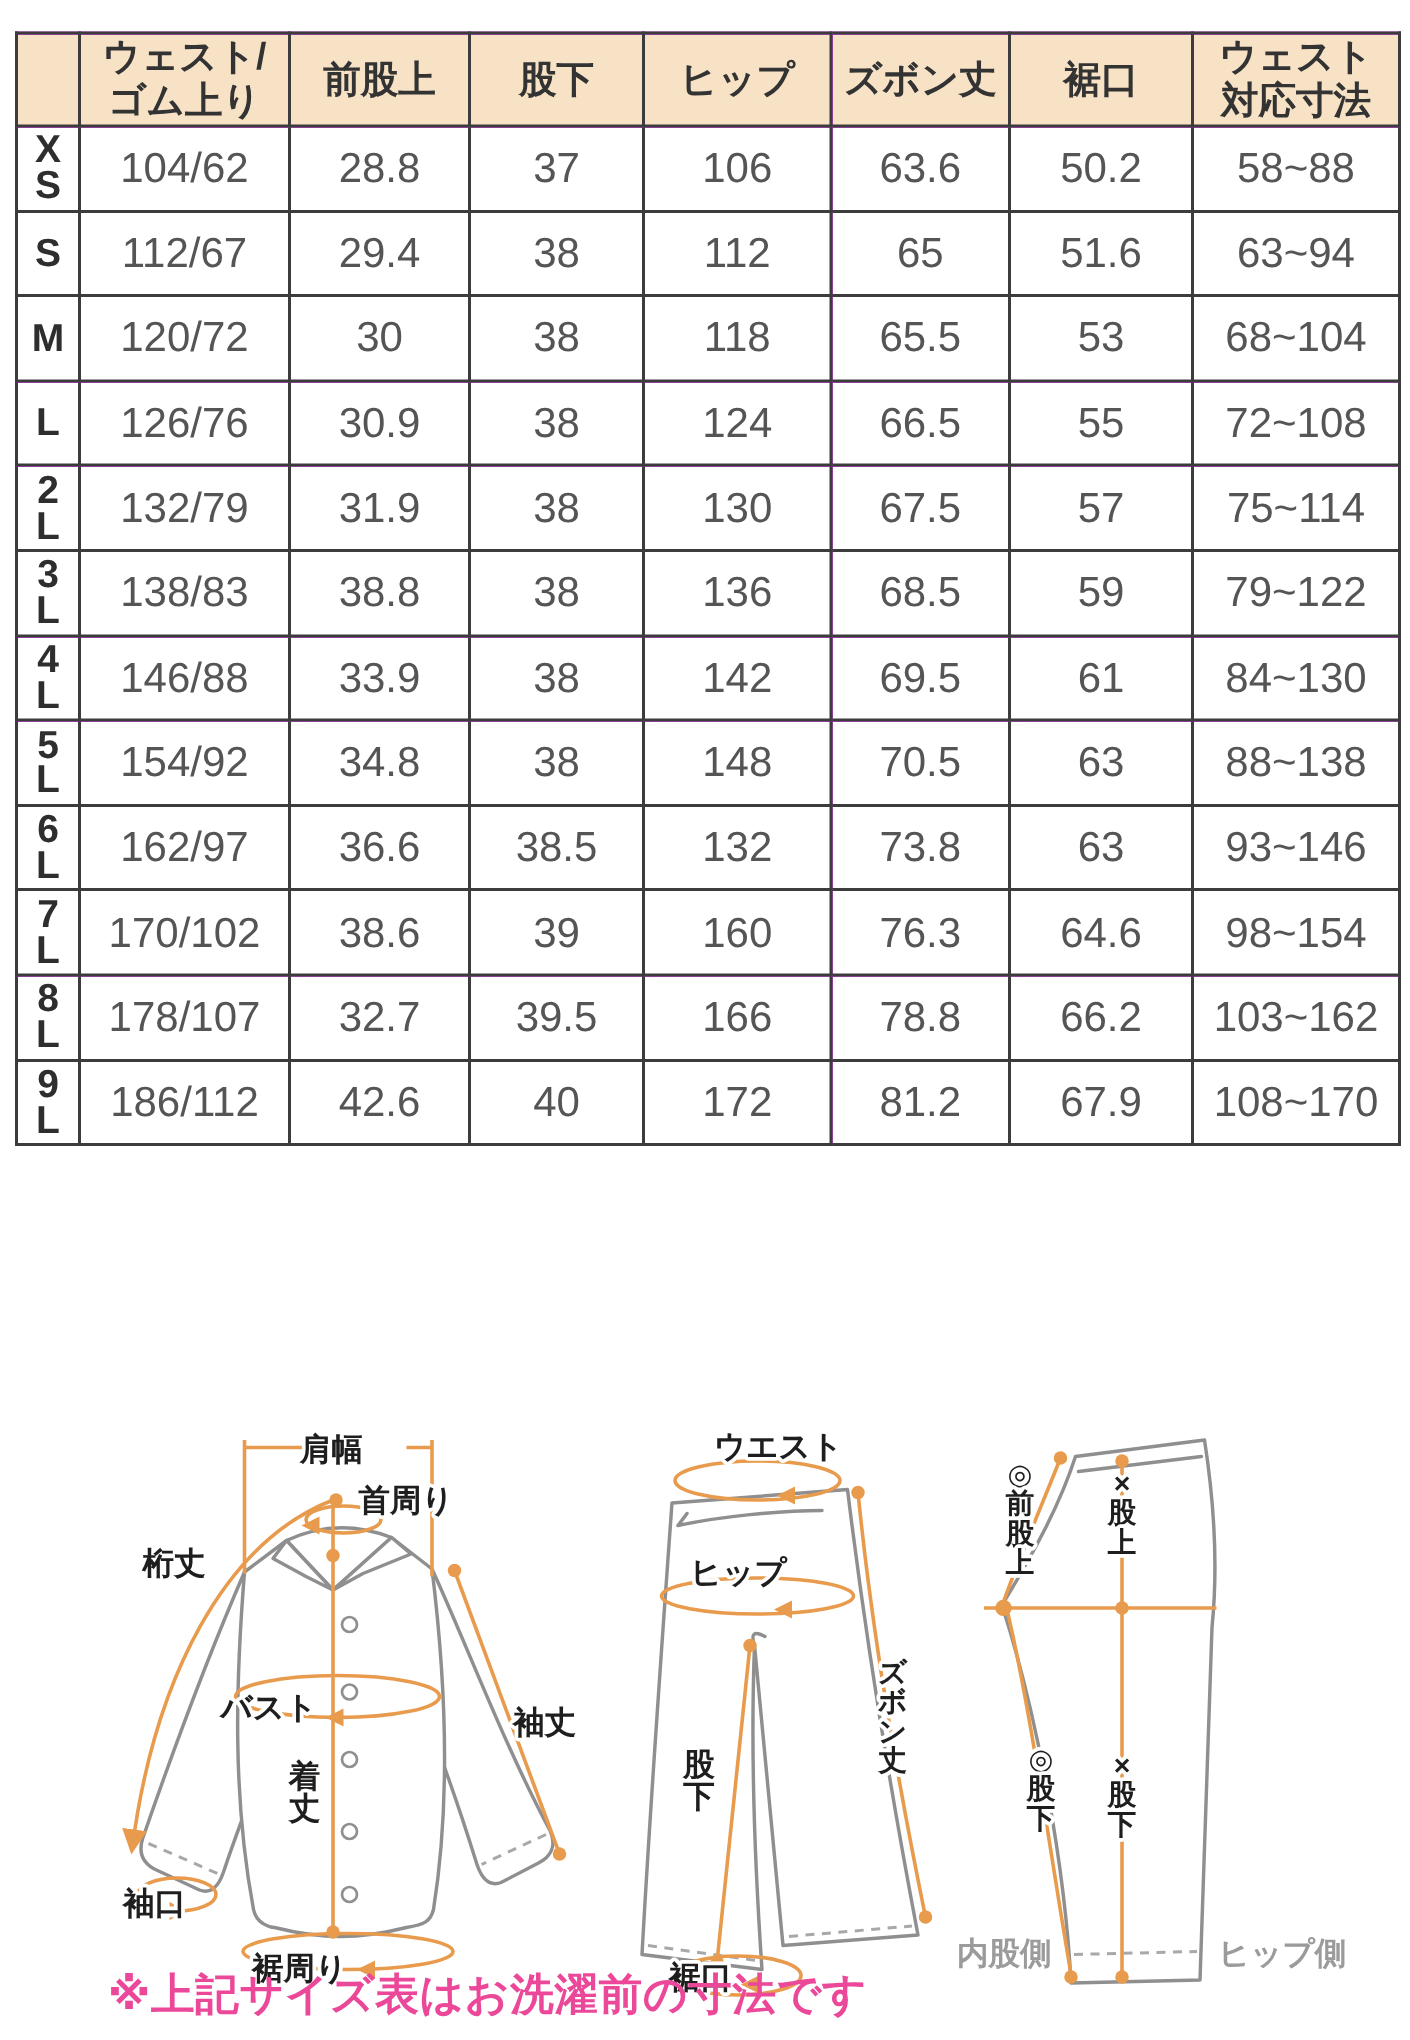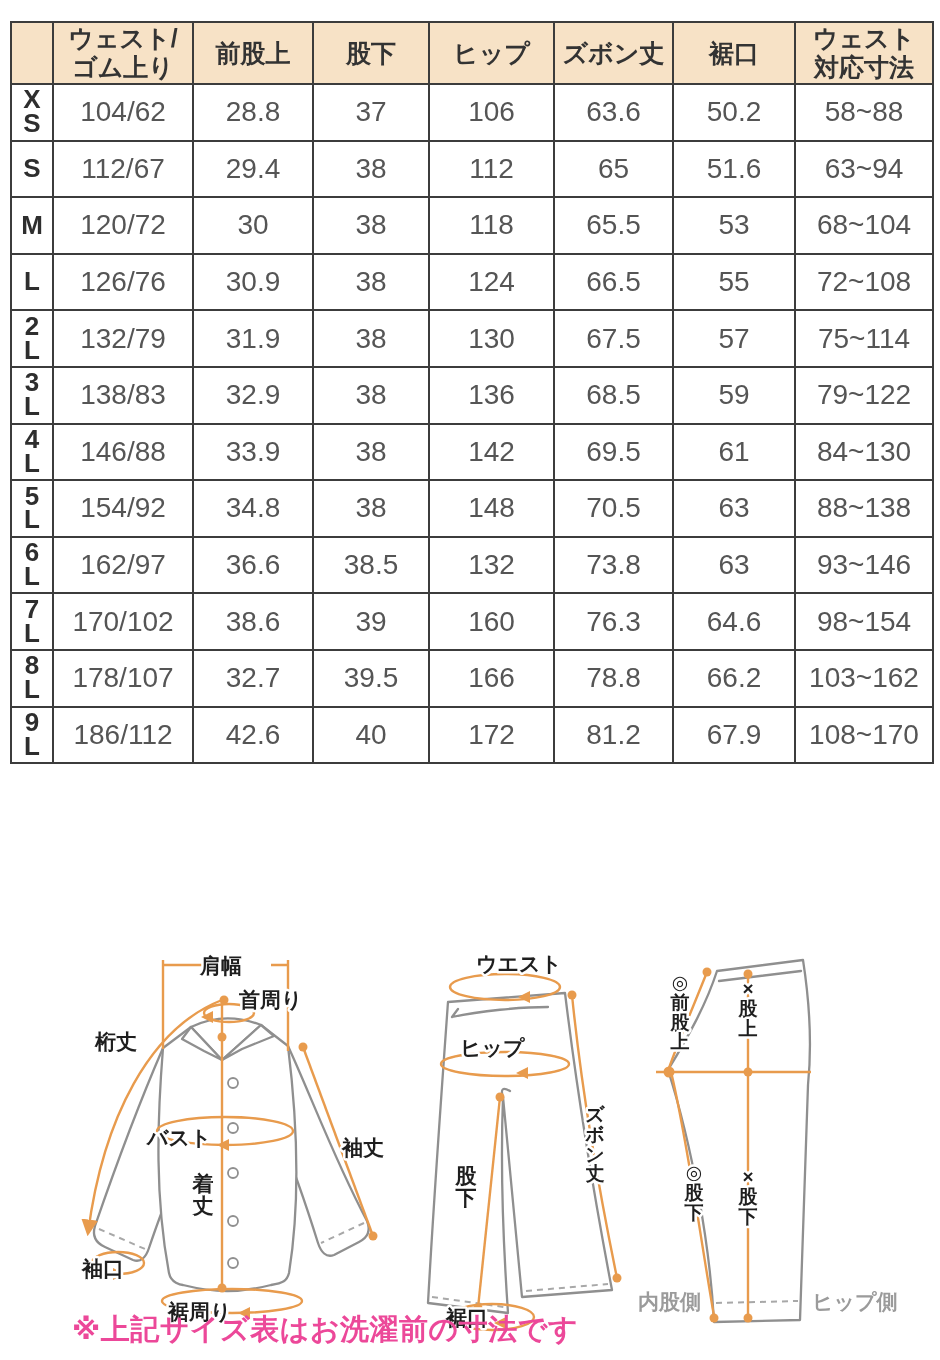--- a/index.html
+++ b/index.html
@@ -133,21 +133,21 @@
         <td>38</td>
         <td>130</td>
         <td>67.5</td>
         <td>57</td>
         <td>75~114</td>
       </tr>
       <tr>
         <th>3
 L</th>
         <td>138/83</td>
-        <td>32.9</td>
+        <td>38.8</td>
         <td>38</td>
         <td>136</td>
         <td>68.5</td>
         <td>59</td>
         <td>79~122</td>
       </tr>
       <tr>
         <th>4
 L</th>
         <td>146/88</td>

